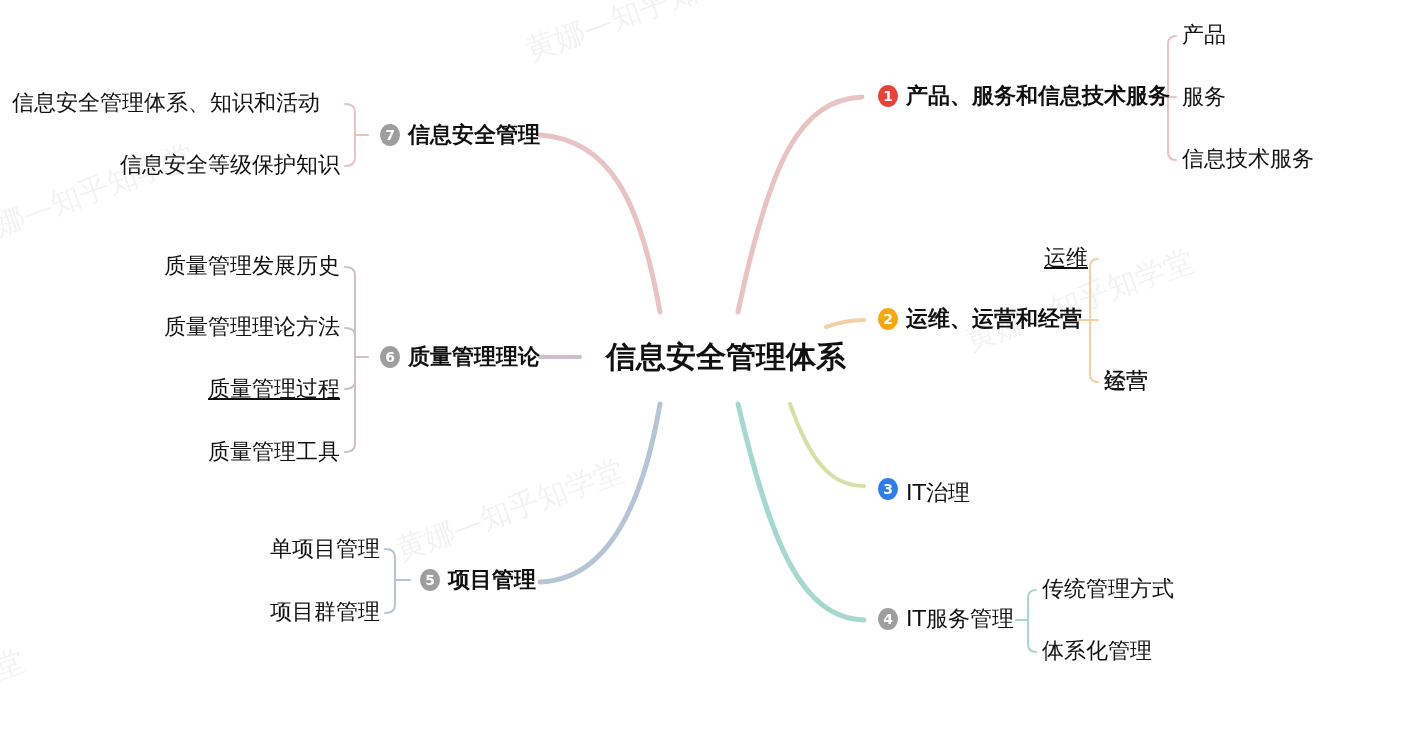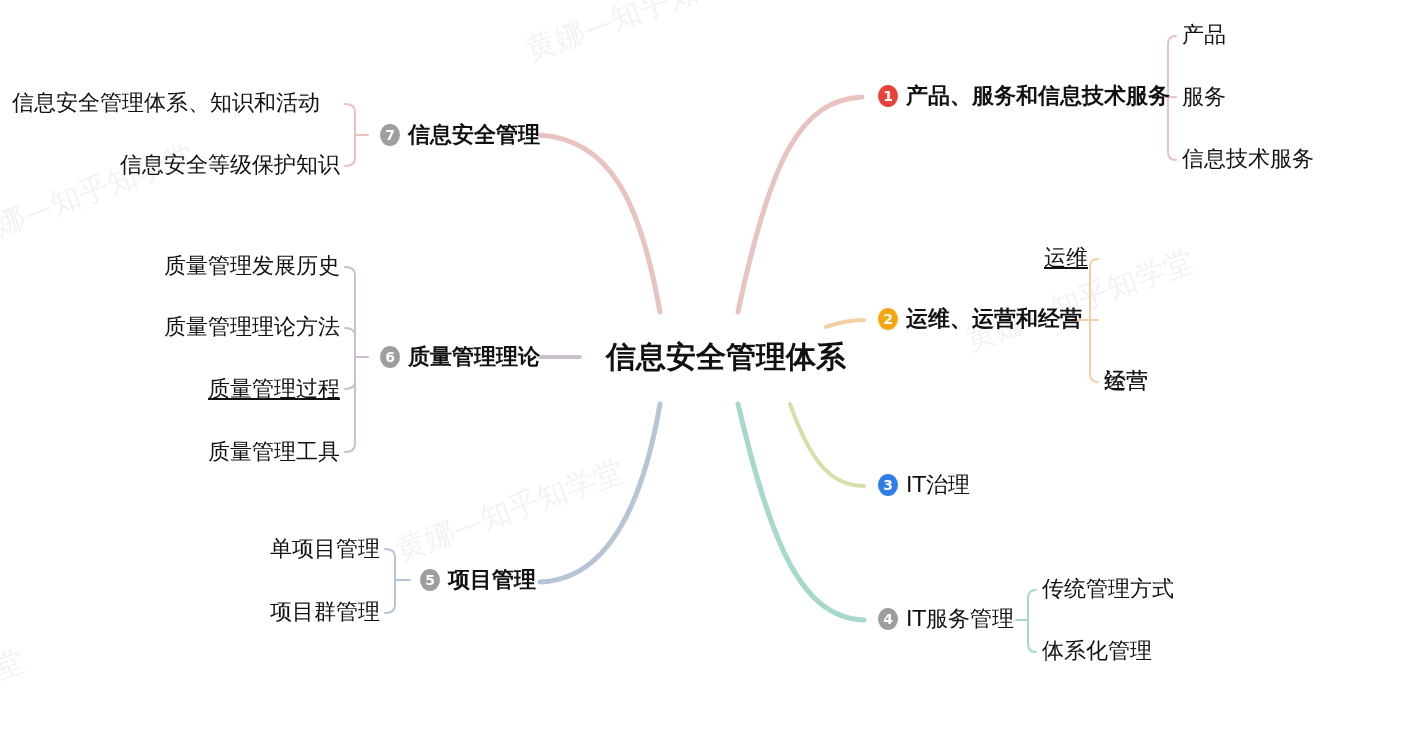--- a/index.html
+++ b/index.html
@@ -93,21 +93,21 @@
 <div class="node branch" style="left:878px;top:308px;">
   <span class="badge" style="background:#f5a70f;">2</span>
   <span>运维、运营和经营</span>
 </div>
 <div class="node leaf" style="left:1044px;top:247px;text-decoration:underline;"><span>运维</span></div>
 <div class="node leaf" style="left:1104px;top:326px;margin-top:44px;"><span>运营</span></div>
 <div class="node leaf" style="left:1104px;top:370px;"><span>经营</span></div>
 
 <div class="node branch" style="left:878px;top:474px;">
   <span class="badge" style="background:#2f7de6;">3</span>
-  <span style="font-weight:normal;">IT治理</span>
+  <span style="font-weight:normal;margin-top:8px;">IT治理</span>
 </div>
 
 <div class="node branch" style="left:878px;top:608px;">
   <span class="badge" style="background:#9e9e9e;">4</span>
   <span style="font-weight:normal;">IT服务管理</span>
 </div>
 <div class="node leaf" style="left:1042px;top:578px;"><span>传统管理方式</span></div>
 <div class="node leaf" style="left:1042px;top:640px;"><span>体系化管理</span></div>
 
 <div class="node branch" style="left:420px;top:569px;">

